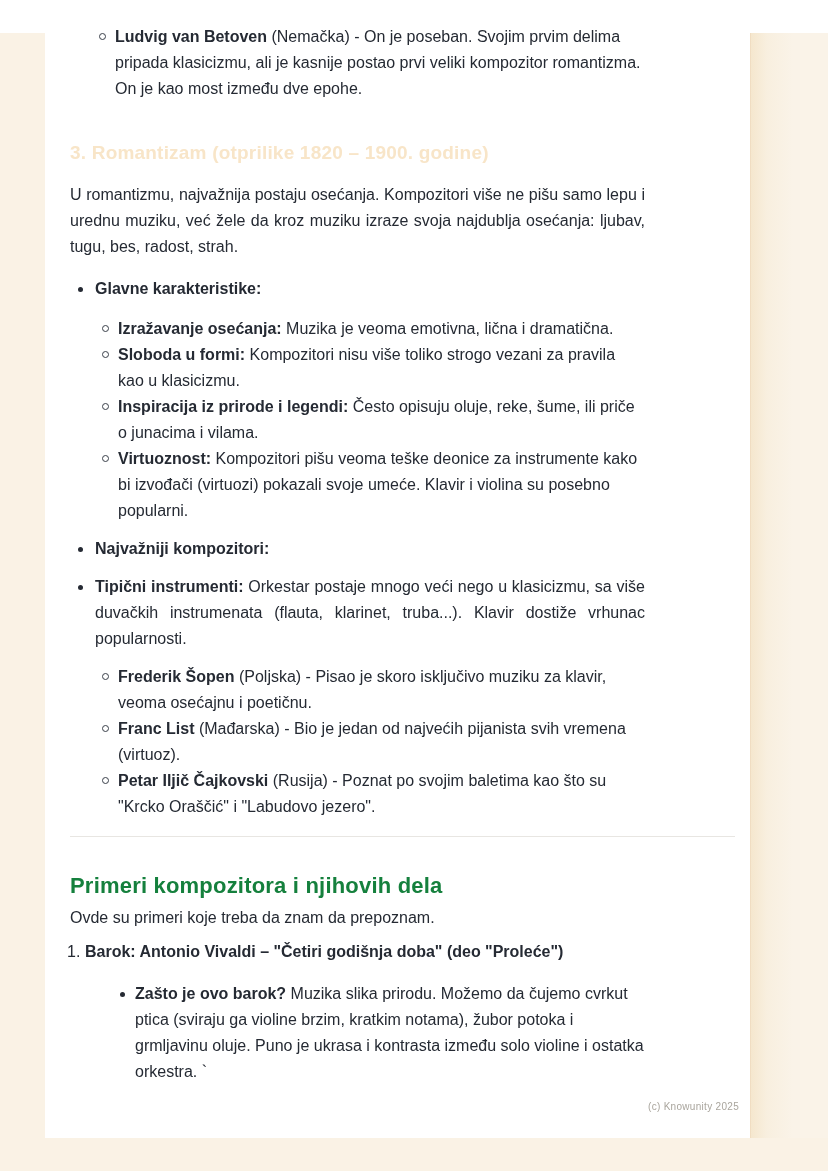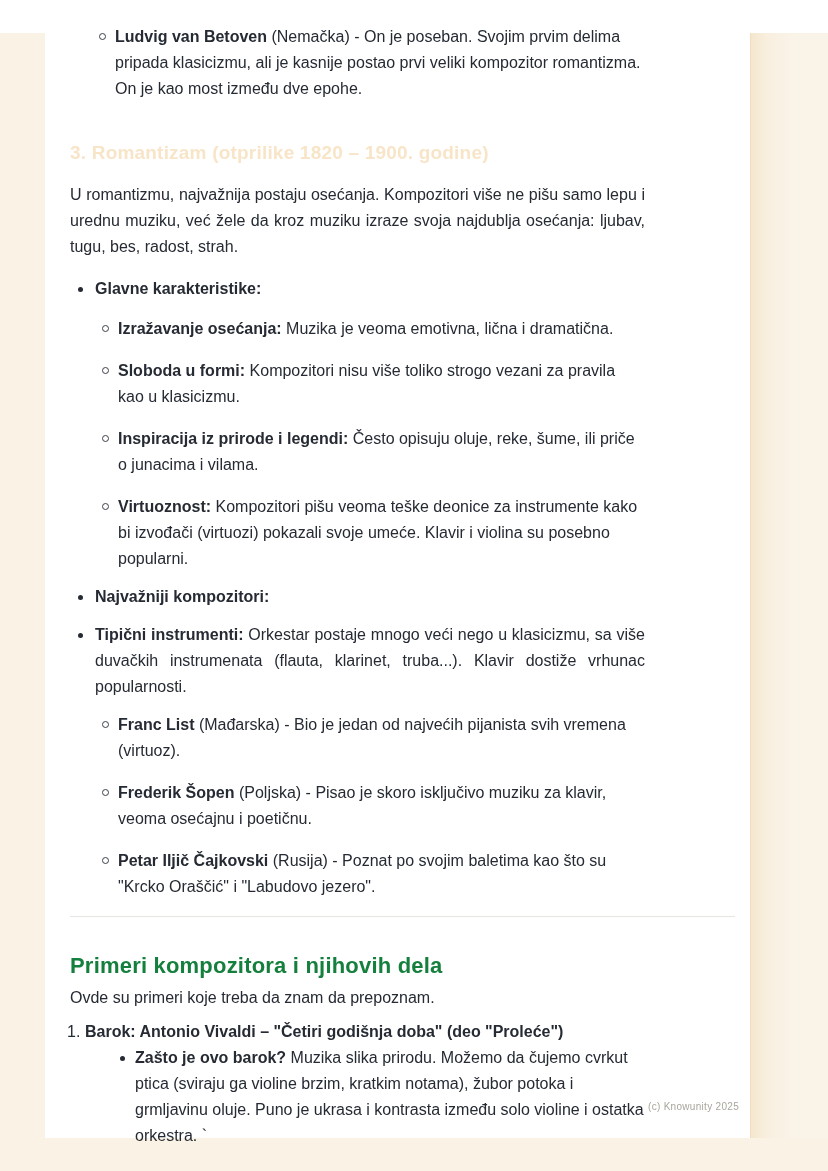--- a/index.html
+++ b/index.html
@@ -23,21 +23,21 @@
 
   ul, ol { list-style:none; }
   li { position:relative; }
 
   
   .lvl1 > li { padding-left:25px; }
   .disc { position:absolute; left:8px; top:11px; width:5px; height:5px;
           background:#252a33; border-radius:50%; }
   
   .lvl2 > li { padding-left:48px; }
-  .lvl2 > li + li { margin-top:16px; }
+  .lvl2 > li + li { margin-top:0; }
   .circle { position:absolute; left:32px; top:9px; width:7px; height:7px;
             border:1.5px solid #3a404a; border-radius:50%; background:transparent; }
   
   .intro > li { padding-left:45px; }
   .intro .circle { left:29px; }
 
   b, strong { font-weight:700; }
 
   h3.sec { font-size:19px; line-height:26px; font-weight:700; color:#f8e5c8;
            margin:38px 0 16px 0; letter-spacing:0.2px; }
@@ -53,21 +53,21 @@
   .najvazniji-label { margin-top:12px; }
   .composers { margin-top:12px; }
 
   .divider { height:1px; width:665px; background:#e8e6e2; margin-top:16px; }
 
   .primeri-intro { margin-top:12px; }
 
   ol.numbered { margin-top:8px; }
   ol.numbered > li { padding-left:15px; }
   .num { position:absolute; left:-3px; top:0; }
-  .numbered .sub { margin-top:0; }
+  .numbered .sub { margin-top:16px; }
   .numbered .sub > li { padding-left:50px; }
   .numbered .sub .disc { left:35px; }
 
   .watermark { position:absolute; left:648px; top:1101px; font-size:10px; line-height:12px;
                color:#a9a59d; letter-spacing:0.3px; }
 </style>
 </head>
 <body>
 
 <div class="margin-left"></div>
@@ -123,25 +123,25 @@
   <ul class="lvl1 tipicni">
     <li class="justify">
       <span class="disc"></span>
       <strong>Tipični instrumenti:</strong><span> Orkestar postaje mnogo veći nego u klasicizmu, sa više duvačkih instrumenata (flauta, klarinet, truba...). Klavir dostiže vrhunac popularnosti.</span>
     </li>
   </ul>
 
   <ul class="lvl2 composers">
     <li>
       <span class="circle"></span>
-      <strong>Franc List</strong><span> (Mađarska) - Bio je jedan od najvećih pijanista svih vremena (virtuoz).</span>
+      <strong>Frederik Šopen</strong><span> (Poljska) - Pisao je skoro isključivo muziku za klavir, veoma osećajnu i poetičnu.</span>
     </li>
     <li>
       <span class="circle"></span>
-      <strong>Frederik Šopen</strong><span> (Poljska) - Pisao je skoro isključivo muziku za klavir, veoma osećajnu i poetičnu.</span>
+      <strong>Franc List</strong><span> (Mađarska) - Bio je jedan od najvećih pijanista svih vremena (virtuoz).</span>
     </li>
     <li>
       <span class="circle"></span>
       <strong>Petar Iljič Čajkovski</strong><span> (Rusija) - Poznat po svojim baletima kao što su "Krcko Oraščić" i "Labudovo jezero".</span>
     </li>
   </ul>
 
   <div class="divider"></div>
 
   <h2 class="sec">Primeri kompozitora i njihovih dela</h2>

